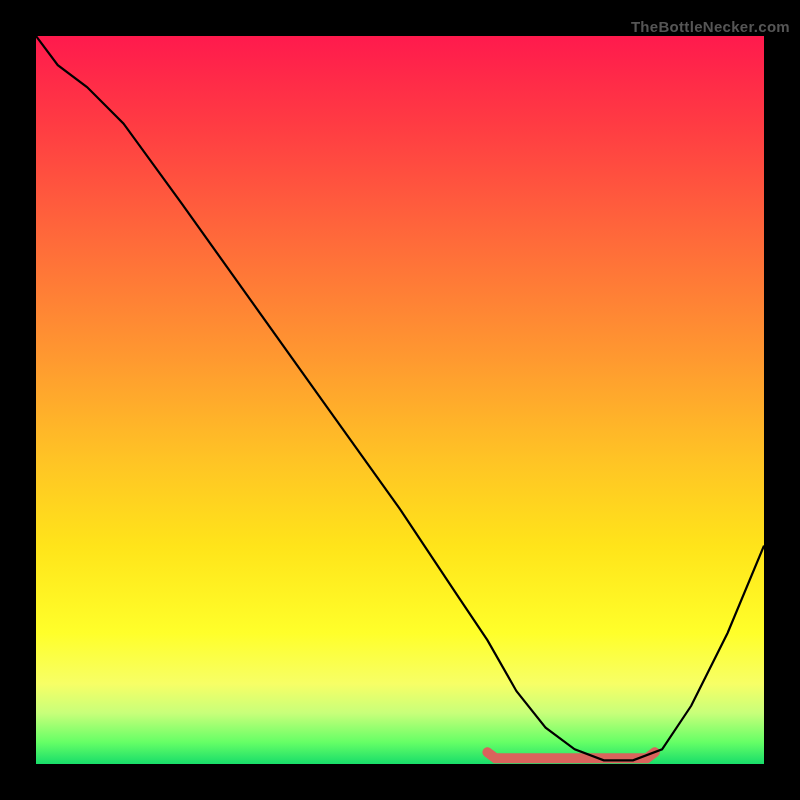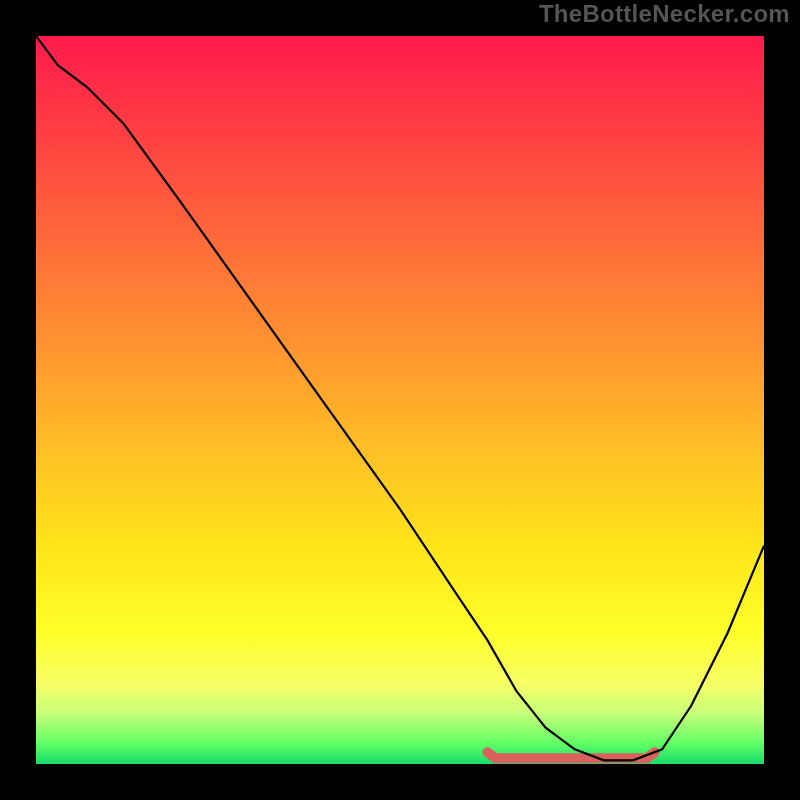--- a/index.html
+++ b/index.html
@@ -12,24 +12,24 @@
     font-family: Arial, sans-serif;
   }
   .outer {
     width: 800px;
     height: 800px;
     background: #000;
     position: relative;
   }
   .watermark {
     position: absolute;
-    top: 0;
+    top: 18px;
     right: 10px;
     color: #555;
-    font-size: 24px;
+    font-size: 15px;
     font-weight: 600;
     letter-spacing: 0.3px;
     z-index: 10;
   }
   .plot-area {
     position: absolute;
     left: 36px;
     top: 36px;
     width: 728px;
     height: 728px;

